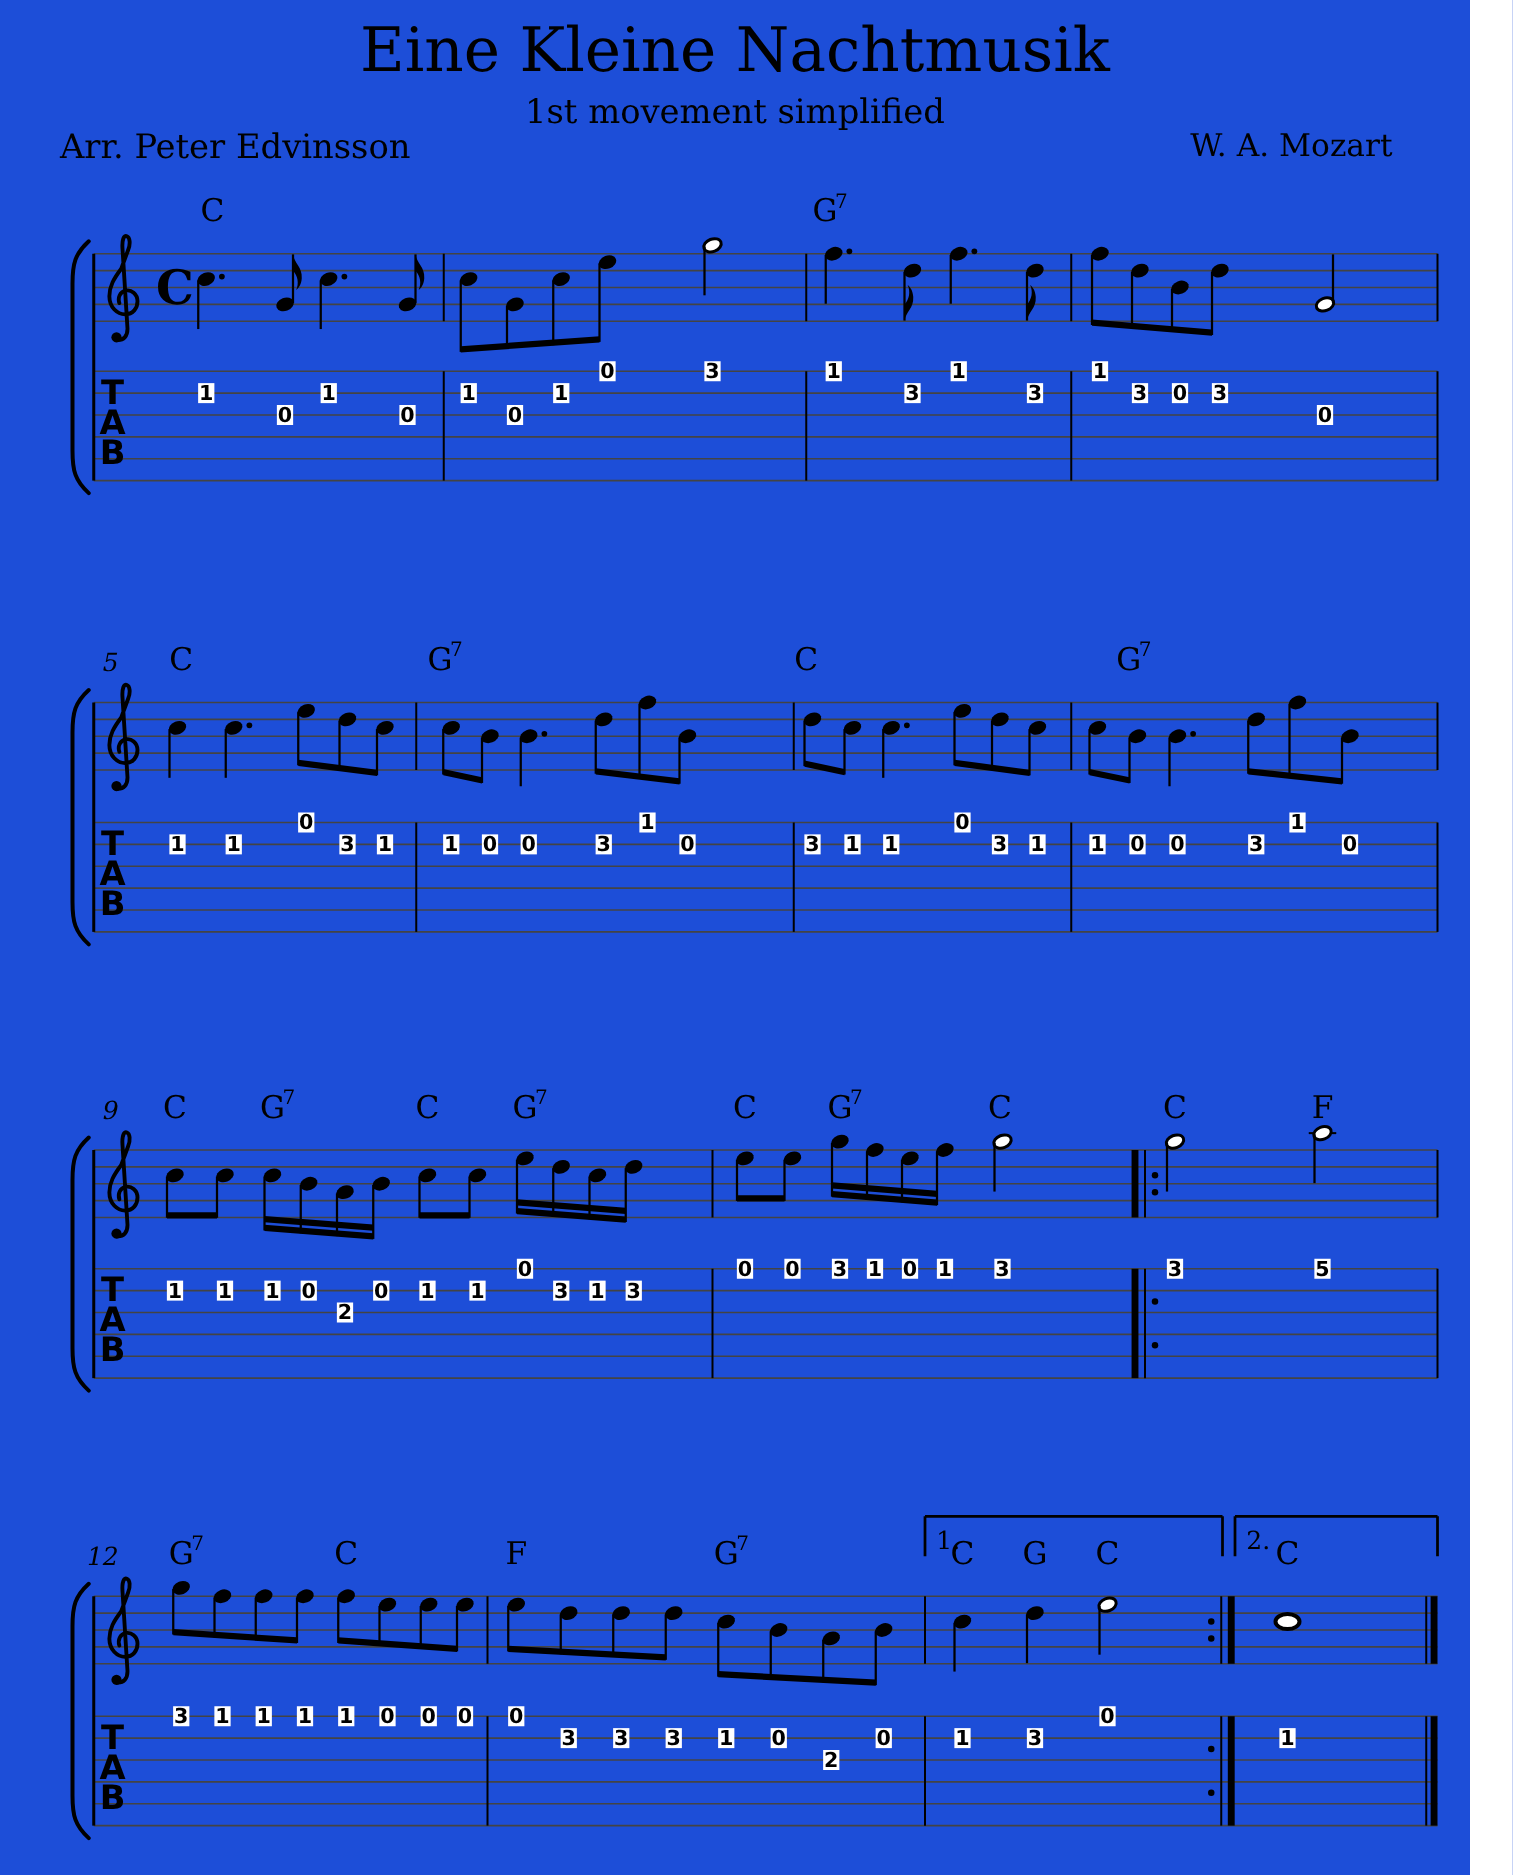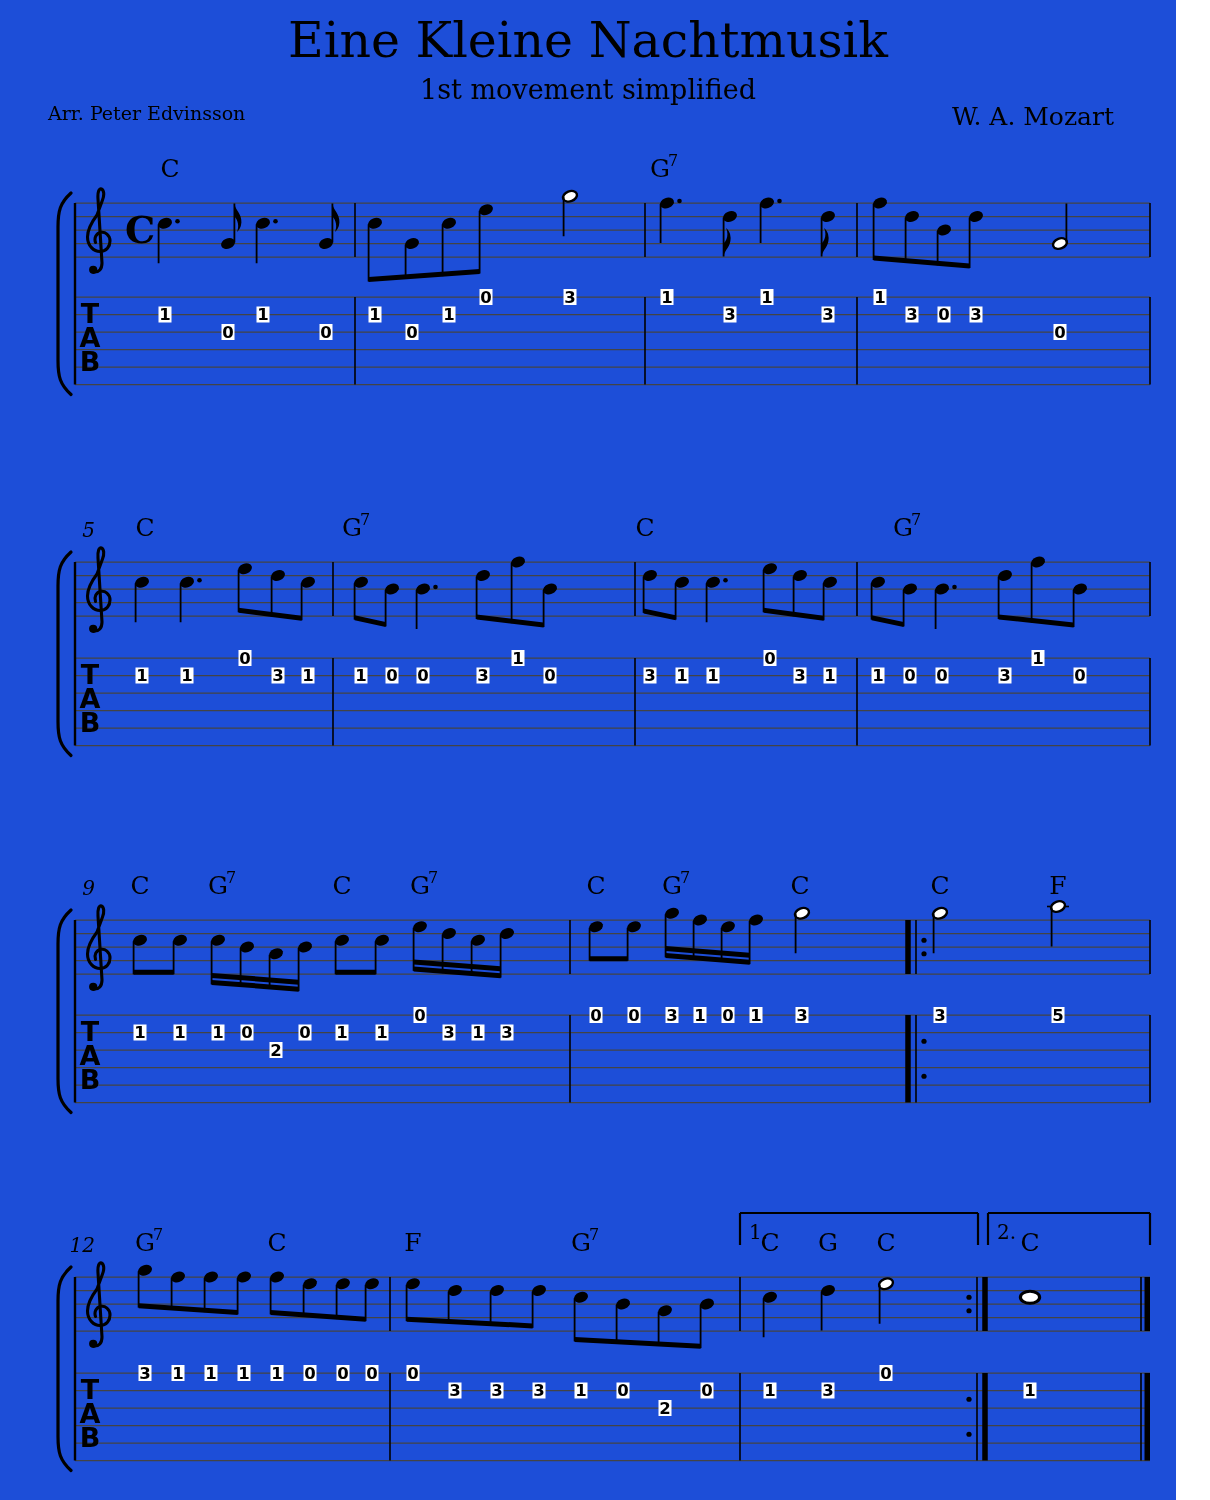--- a/index.html
+++ b/index.html
@@ -1,20 +1,20 @@
 <!DOCTYPE html>
 <html><head>
 <meta charset="utf-8">
 <style>
   html,body{margin:0;padding:0;background:#fff;}
   .page{position:relative;width:1176px;height:1500px;background:#1d4ed8;overflow:hidden;
         font-family:"DejaVu Serif",serif;color:#000;}
   .title{position:absolute;top:12px;left:0;width:100%;text-align:center;font-size:49px;}
   .subtitle{position:absolute;top:74px;left:0;width:100%;text-align:center;font-size:27px;}
-  .arranger{position:absolute;top:102px;left:48px;font-size:19px;}
+  .arranger{position:absolute;top:102px;left:48px;font-size:27px;}
   .composer{position:absolute;top:102px;right:62px;font-size:25px;}
   #score-svg{position:absolute;left:0;top:0;}
 </style>
 </head>
 <body>
 
 <div class="page">
   <div class="title">Eine Kleine Nachtmusik</div>
   <div class="subtitle">1st movement simplified</div>
   <div class="arranger">Arr. Peter Edvinsson</div>

